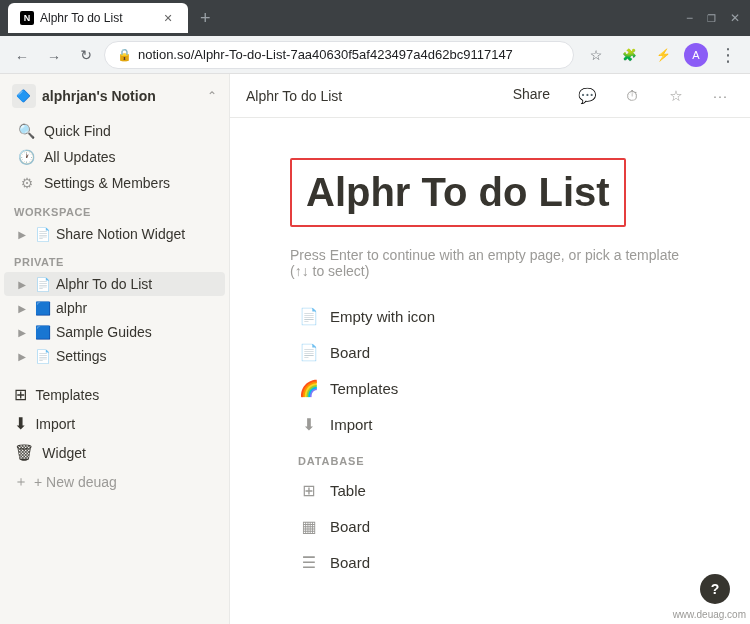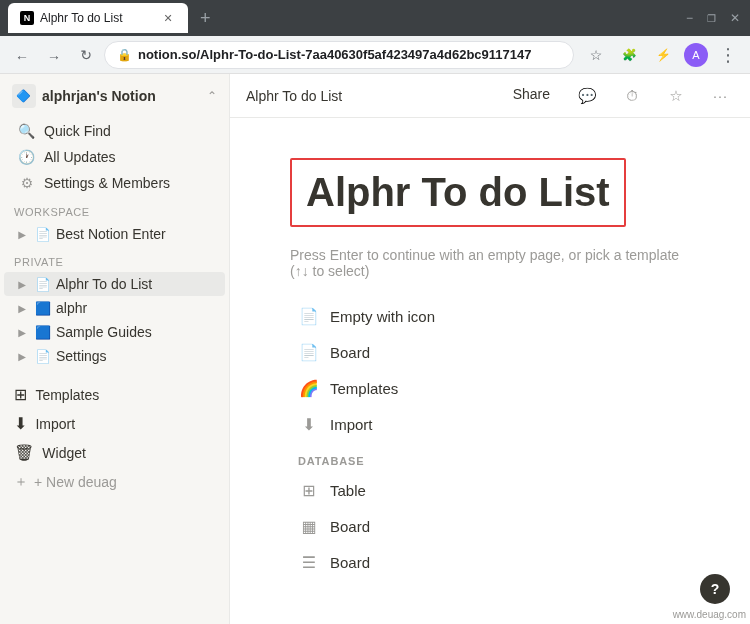--- a/index.html
+++ b/index.html
@@ -143,21 +143,21 @@
       margin: 0 6px;
     }
     .sidebar-nav-icon {
       width: 18px; height: 18px;
       display: flex; align-items: center; justify-content: center;
       font-size: 14px;
       color: #9b9a97;
     }
     .sidebar-section-label {
       font-size: 11px;
-      font-weight: 400;
+      font-weight: 700;
       color: #9b9a97;
       padding: 10px 14px 4px;
       text-transform: uppercase;
       letter-spacing: 0.05em;
     }
     .sidebar-tree-item {
       display: flex;
       align-items: center;
       gap: 4px;
       padding: 3px 10px;
@@ -370,21 +370,21 @@
     <span>←</span>
   </div>
   <div class="nav-btn">
     <span>→</span>
   </div>
   <div class="nav-btn">
     <span>↻</span>
   </div>
   <div class="address-input">
     <span style="color:#5f6368; font-size:12px;">🔒</span>
-    <span style="font-size:13px; color:#202124;font-weight:bold;">notion.so/Alphr-To-do-List-7aa40630f5af423497a4d62bc9117147</span>
+    <span style="font-size:13px; color:#202124;">notion.so/Alphr-To-do-List-7aa40630f5af423497a4d62bc9117147</span>
   </div>
   <div class="address-right-icons">
     <div class="addr-icon">☆</div>
     <div class="addr-icon" style="font-size:12px;">🧩</div>
     <div class="addr-icon" style="font-size:12px;">⚡</div>
     <div class="profile-avatar">A</div>
     <div class="addr-icon" style="font-size:18px;">⋮</div>
   </div>
 </div>
 
@@ -408,21 +408,21 @@
     </div>
     <div class="sidebar-nav-item">
       <div class="sidebar-nav-icon">⚙</div>
       <span>Settings &amp; Members</span>
     </div>
 
     <div class="sidebar-section-label">WORKSPACE</div>
     <div class="sidebar-tree-item">
       <div class="tree-arrow">▶</div>
       <div class="tree-page-icon">📄</div>
-      <span>Best Notion Enter</span>
+      <span>Share Notion Widget</span>
     </div>
 
     <div class="sidebar-section-label">PRIVATE</div>
     <div class="sidebar-tree-item active">
       <div class="tree-arrow">▶</div>
       <div class="tree-page-icon">📄</div>
       <span>Alphr To do List</span>
     </div>
     <div class="sidebar-tree-item">
       <div class="tree-arrow">▶</div>

